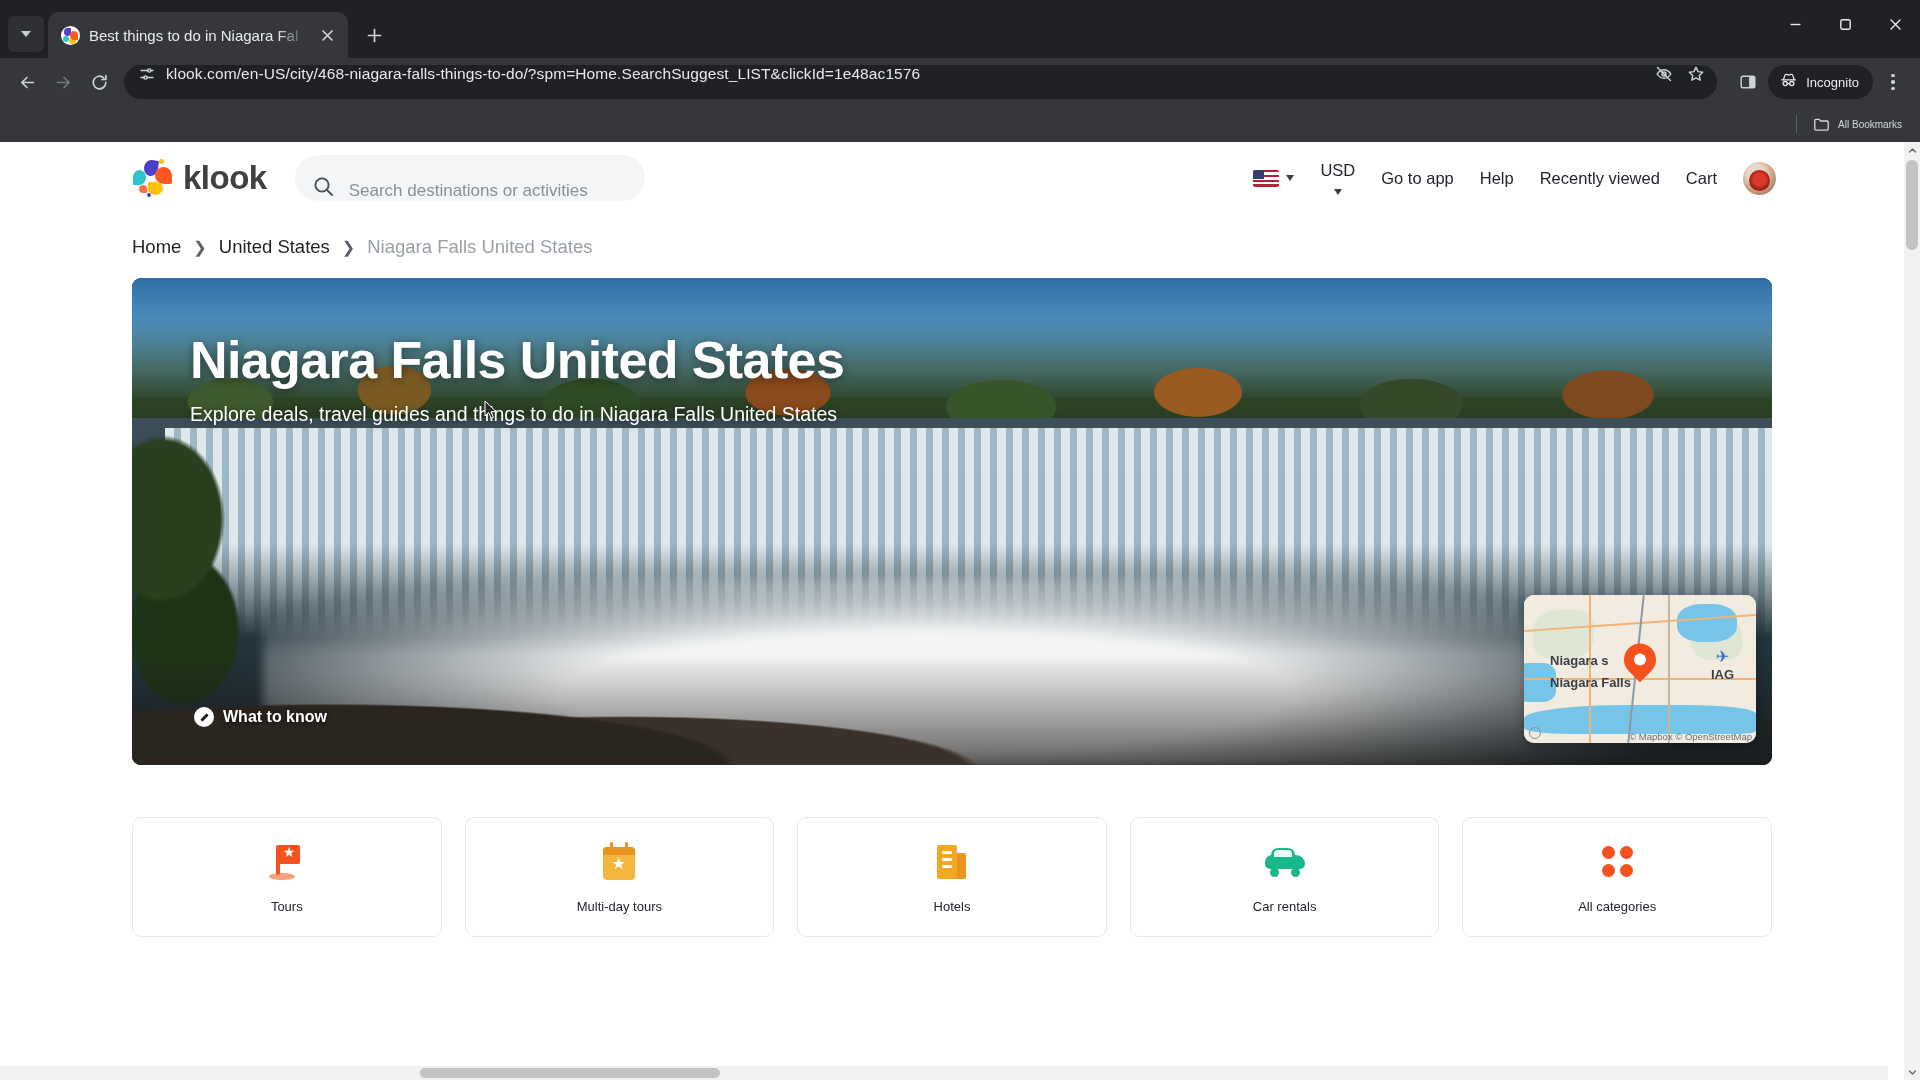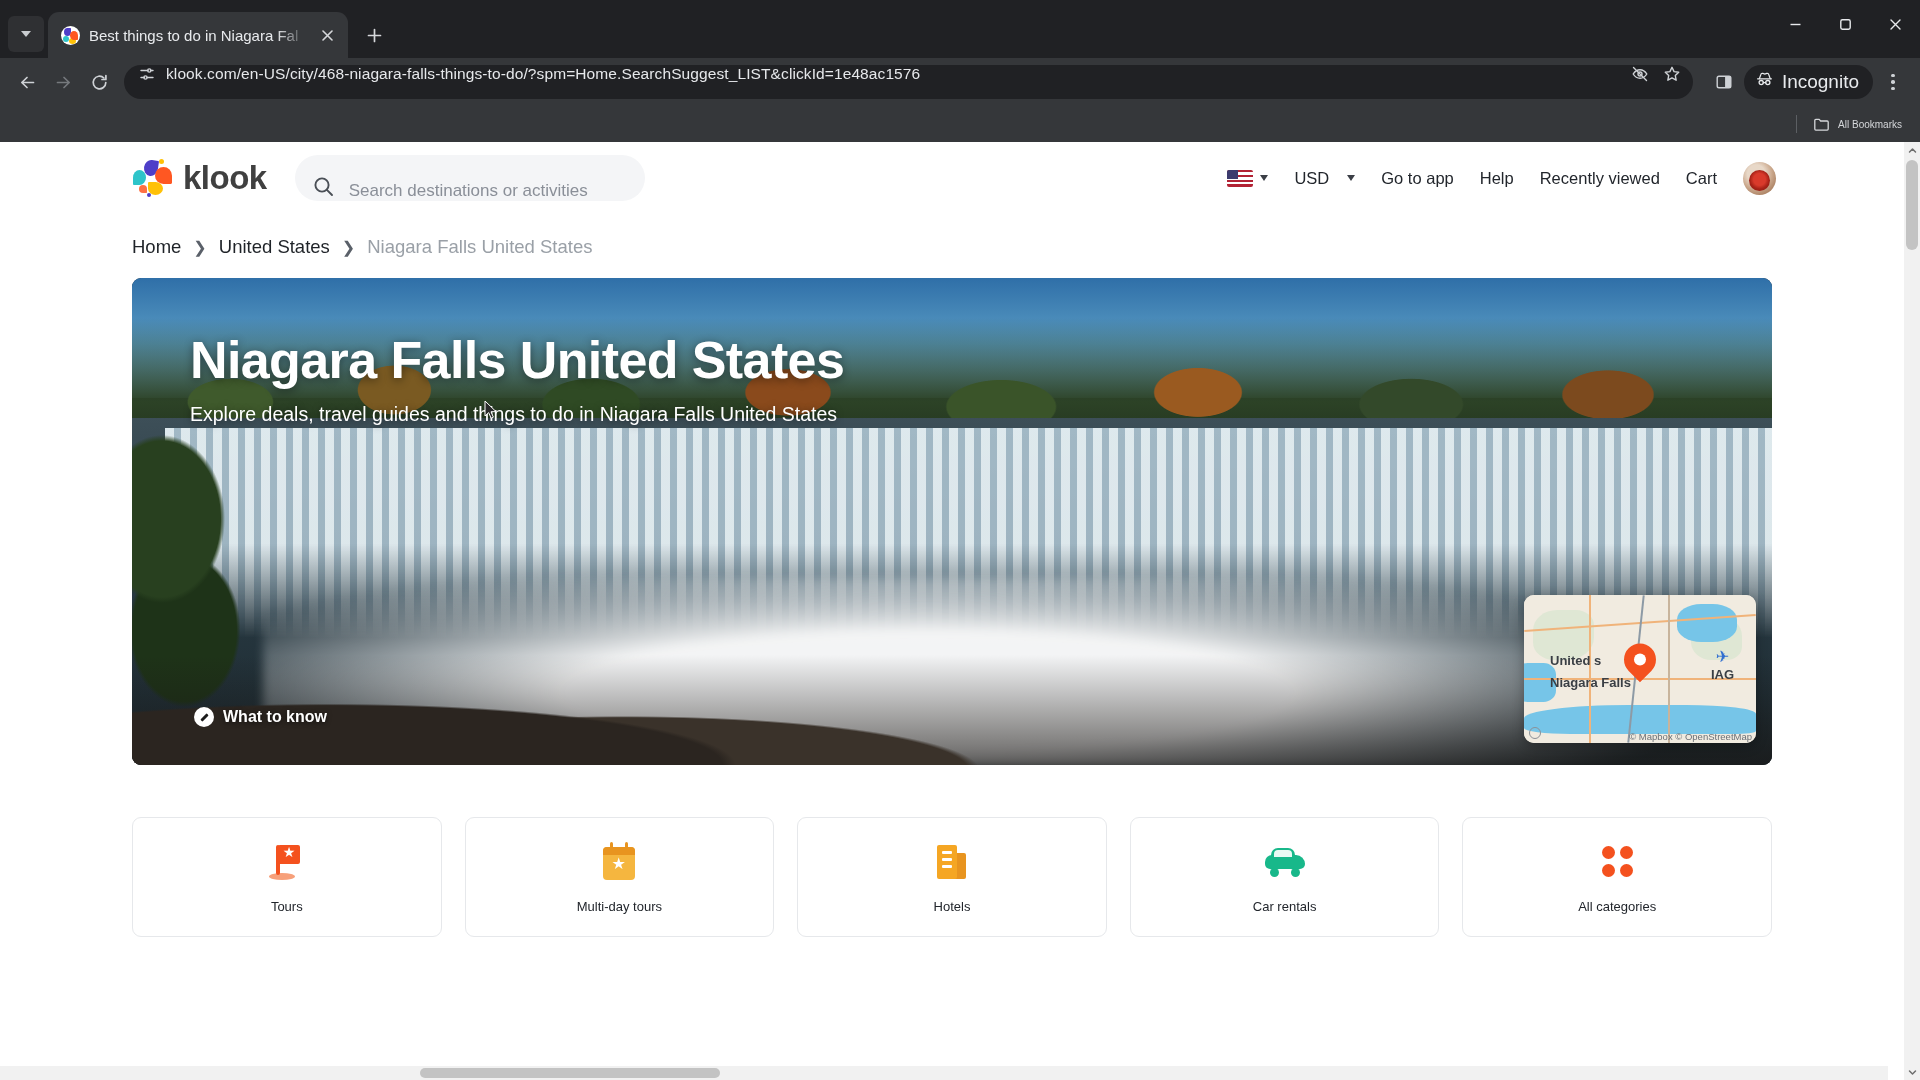--- a/index.html
+++ b/index.html
@@ -70,21 +70,21 @@
   .omni-right { display: flex; align-items: center; gap: 2px; padding-right: 2px; }
   .omni-btn { width: 30px; height: 30px; display: flex; align-items: center; justify-content: center; border-radius: 50%; }
   .omni-btn svg { stroke: #cfd2d6; }
 
   .tb-right { display: flex; align-items: center; gap: 3px; padding-left: 6px; }
   .tb-btn { width: 34px; height: 34px; display: flex; align-items: center; justify-content: center; border-radius: 50%; }
   .tb-btn svg { stroke: #cfd2d6; }
   .incognito-pill {
     height: 34px; border-radius: 17px; background: #202124;
     display: flex; align-items: center; gap: 8px; padding: 0 14px 0 11px;
-    color: #e8eaed; font-size: 19px;
+    color: #e8eaed; font-size: 13px;
   }
   .dots { display: flex; flex-direction: column; gap: 3px; align-items: center; }
   .dots i { width: 3.5px; height: 3.5px; background: #cfd2d6; border-radius: 50%; display: block; }
 
   .bookmarks { height: 36px; background: #35373a; display: flex; align-items: center; justify-content: flex-end; padding-right: 12px; gap: 10px; }
   .bm-sep { width: 1px; height: 18px; background: #5c5f63; }
   .bm-item { display: flex; align-items: center; gap: 8px; color: #d5d7da; font-size: 10px; padding: 4px 6px; border-radius: 5px; }
 
   
   .viewport { flex: 1; background: #ffffff; position: relative; overflow: hidden; display: flex; }
@@ -109,21 +109,21 @@
   }
   .searchbar-ph { color: #8a8f98; font-size: 17px; }
 
   .hdr-right { margin-left: auto; display: flex; align-items: center; gap: 26px; padding-right: 128px; }
   .flag-wrap { display: flex; align-items: center; gap: 7px; }
   .flag { width: 26px; height: 17px; border-radius: 2px; overflow: hidden; position: relative; background: #fff; display: block; }
   .flag .stripes { position: absolute; inset: 0; background: repeating-linear-gradient(to bottom, #b22234 0 2.4px, #ffffff 2.4px 4.8px); }
   .flag .canton { position: absolute; left: 0; top: 0; width: 11px; height: 9px; background: #3c3b6e; }
   .caret { width: 0; height: 0; border-left: 4.5px solid transparent; border-right: 4.5px solid transparent; border-top: 6px solid #3b3f46; }
   .hdr-link { color: #22262c; font-size: 16.5px; white-space: nowrap; }
-  .hdr-cur { display: flex; align-items: center; gap: 18px; color: #22262c; font-size: 16.5px; }
+  .hdr-cur { display: flex; align-items: center; gap: 9px; color: #22262c; font-size: 16.5px; flex-direction: column; }
   .avatar { width: 33px; height: 33px; border-radius: 50%; overflow: hidden; background: radial-gradient(circle at 40% 35%, #e8d8c8 0 30%, #c9a68a 55%, #8d5c3c 100%); position: relative; }
   .avatar::after { content:""; position:absolute; left:6px; top:8px; width:21px; height:21px; border-radius:50%;
     background: radial-gradient(circle at 50% 45%, #d93a2b 0 38%, #a82318 60%, #7c1a12 100%); }
 
   .crumbs { padding: 22px 0 0 132px; display: flex; align-items: center; gap: 12px; font-size: 18.5px; }
   .crumb { color: #1f2328; }
   .crumb.current { color: #9aa0a7; }
   .crumb-sep { color: #5a6069; font-size: 16px; }
 
   .hero {
@@ -457,21 +457,21 @@
           <span class="map-green1"></span>
             <span class="map-green2"></span>
           <span class="map-water1"></span>
             <span class="map-water2"></span>
             <span class="map-water3"></span>
           <span class="map-road r1"></span>
             <span class="map-road r2"></span>
             <span class="map-road r3"></span>
           <span class="map-road r4"></span>
             <span class="map-road r5"></span>
-          <span class="map-label ml1">United  s</span>
+          <span class="map-label ml1">Niagara  s</span>
           <span class="map-label ml2">Niagara Falls</span>
           <span class="map-air">
             <span class="map-air-ico">✈</span>
             <span class="map-air-lbl">IAG</span>
           </span>
           <span class="map-pin">
             <span class="map-pin-body"></span>
               <span class="map-pin-hole"></span>
           </span>
           <span class="map-compass"></span>

